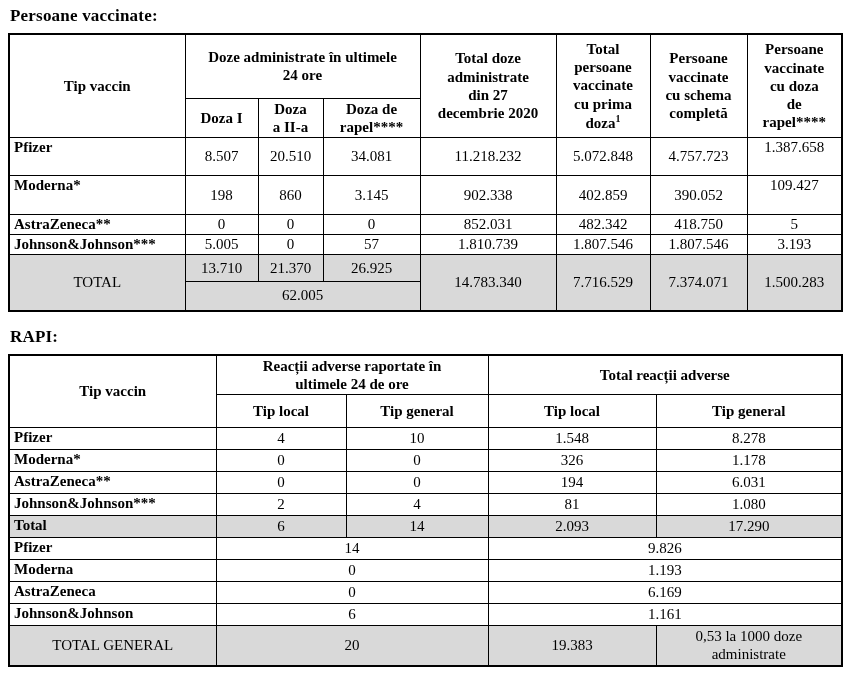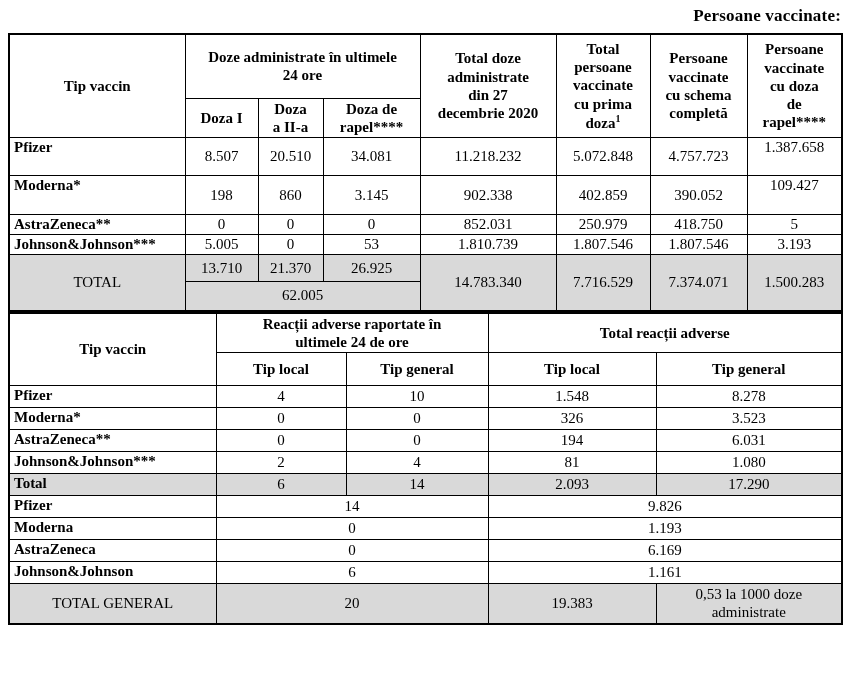--- a/index.html
+++ b/index.html
@@ -5,21 +5,21 @@
   html, body { margin:0; padding:0; }
   body {
     width:849px; height:675px;
     background:#ffffff; color:#000;
     font-family:"Liberation Serif","DejaVu Serif",serif;
     overflow:hidden;
   }
   .page { padding:6px 8px 0 8px; }
   .doc-title {
     font-size:17px; font-weight:bold;
-    margin:0 0 7px 2px; letter-spacing:0.2px;text-align:right;
+    margin:0 0 7px 2px; letter-spacing:0.2px;
   }
   .doc-title.second { margin-top:15px; }
   table {
     border-collapse:collapse; table-layout:fixed;
     width:833px; border:2px solid #000;
   }
   td {
     border:1px solid #000;
     font-size:15px; text-align:center; vertical-align:middle;
     padding:1px 4px; overflow:hidden;
@@ -99,29 +99,29 @@
       <td>402.859</td>
       <td>390.052</td>
       <td class="va-top">109.427</td>
     </tr>
     <tr style="height:18px">
       <td class="lbl">AstraZeneca**</td>
       <td>0</td>
       <td>0</td>
       <td>0</td>
       <td>852.031</td>
-      <td>250.979</td>
+      <td>482.342</td>
       <td>418.750</td>
       <td>5</td>
     </tr>
     <tr style="height:19px">
       <td class="lbl">Johnson&amp;Johnson***</td>
       <td>5.005</td>
       <td>0</td>
-      <td>53</td>
+      <td>57</td>
       <td>1.810.739</td>
       <td>1.807.546</td>
       <td>1.807.546</td>
       <td>3.193</td>
     </tr>
     <tr class="gray" style="height:27px">
       <td rowspan="2" class="gray bold">TOTAL</td>
       <td class="bold">13.710</td>
       <td class="bold">21.370</td>
       <td class="bold">26.925</td>
@@ -129,20 +129,21 @@
       <td rowspan="2" class="gray bold">7.716.529</td>
       <td rowspan="2" class="gray bold">7.374.071</td>
       <td rowspan="2" class="gray bold">1.500.283</td>
     </tr>
     <tr class="gray" style="height:29px">
       <td colspan="3" class="bold">62.005</td>
     </tr>
   </tbody>
     </table>
 
+  <div class="doc-title second">RAPI:</div>
 
   <table>
     <colgroup>
       <col style="width:207px">
         <col style="width:130px">
         <col style="width:142px">
         <col style="width:168px">
         <col style="width:186px">
     </colgroup>
     <tbody>
@@ -163,21 +164,21 @@
       <td>4</td>
       <td>10</td>
       <td>1.548</td>
       <td>8.278</td>
     </tr>
     <tr style="height:22px">
       <td class="lbl">Moderna*</td>
       <td>0</td>
       <td>0</td>
       <td>326</td>
-      <td>3.523</td>
+      <td>1.178</td>
     </tr>
     <tr style="height:22px">
       <td class="lbl">AstraZeneca**</td>
       <td>0</td>
       <td>0</td>
       <td>194</td>
       <td>6.031</td>
     </tr>
     <tr style="height:22px">
       <td class="lbl">Johnson&amp;Johnson***</td>

